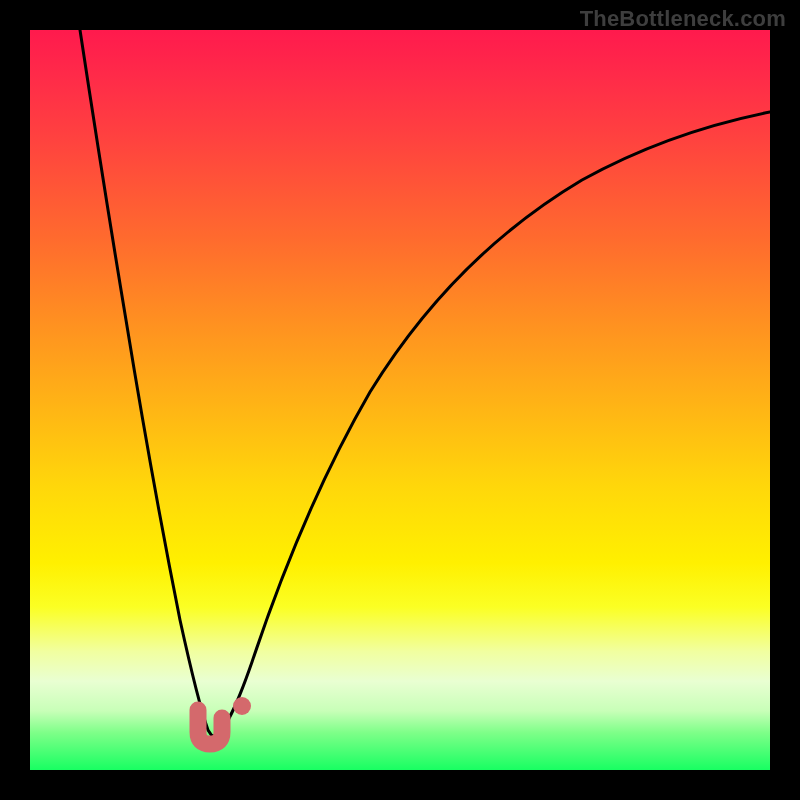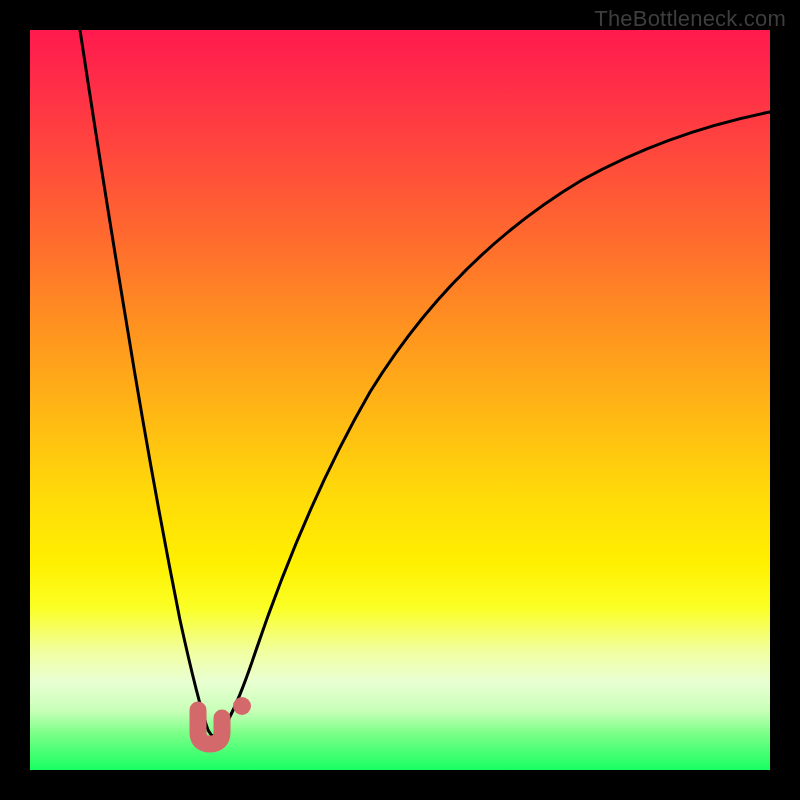--- a/index.html
+++ b/index.html
@@ -51,21 +51,21 @@
     left: 0; top: 0;
     width: 740px; height: 740px;
   }
   .watermark {
     position: absolute;
     top: 6px;
     right: 14px;
     color: #3e3e3e;
     font-size: 22px;
     letter-spacing: 0.2px;
-    font-weight: 400;
+    font-weight: 700;
   }
 </style>
 </head>
 <body>
 
 <div class="frame">
   <div class="plot">
     <div class="gradient"></div>
     <svg class="curve-svg" viewBox="0 0 740 740" preserveAspectRatio="none">
       <path d="M 50 0

